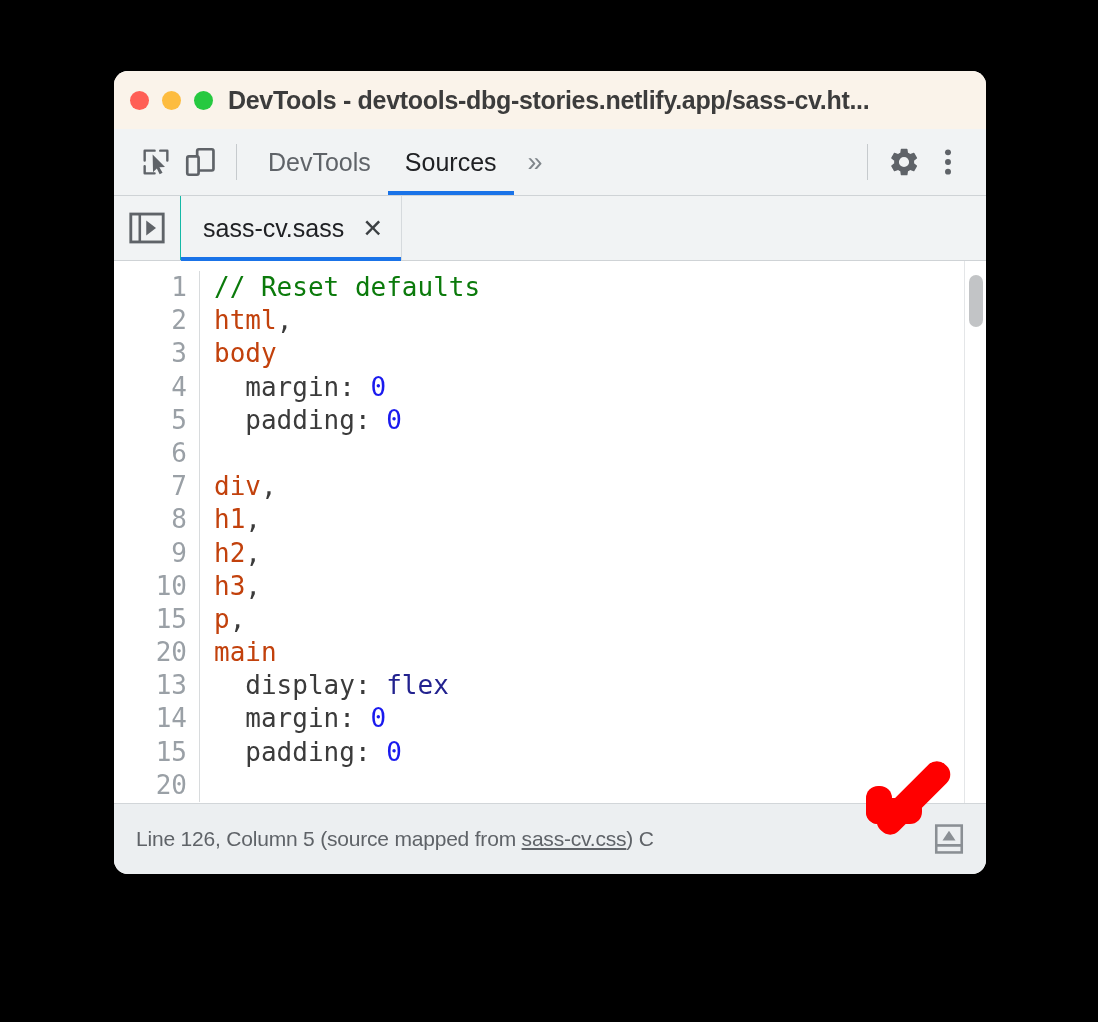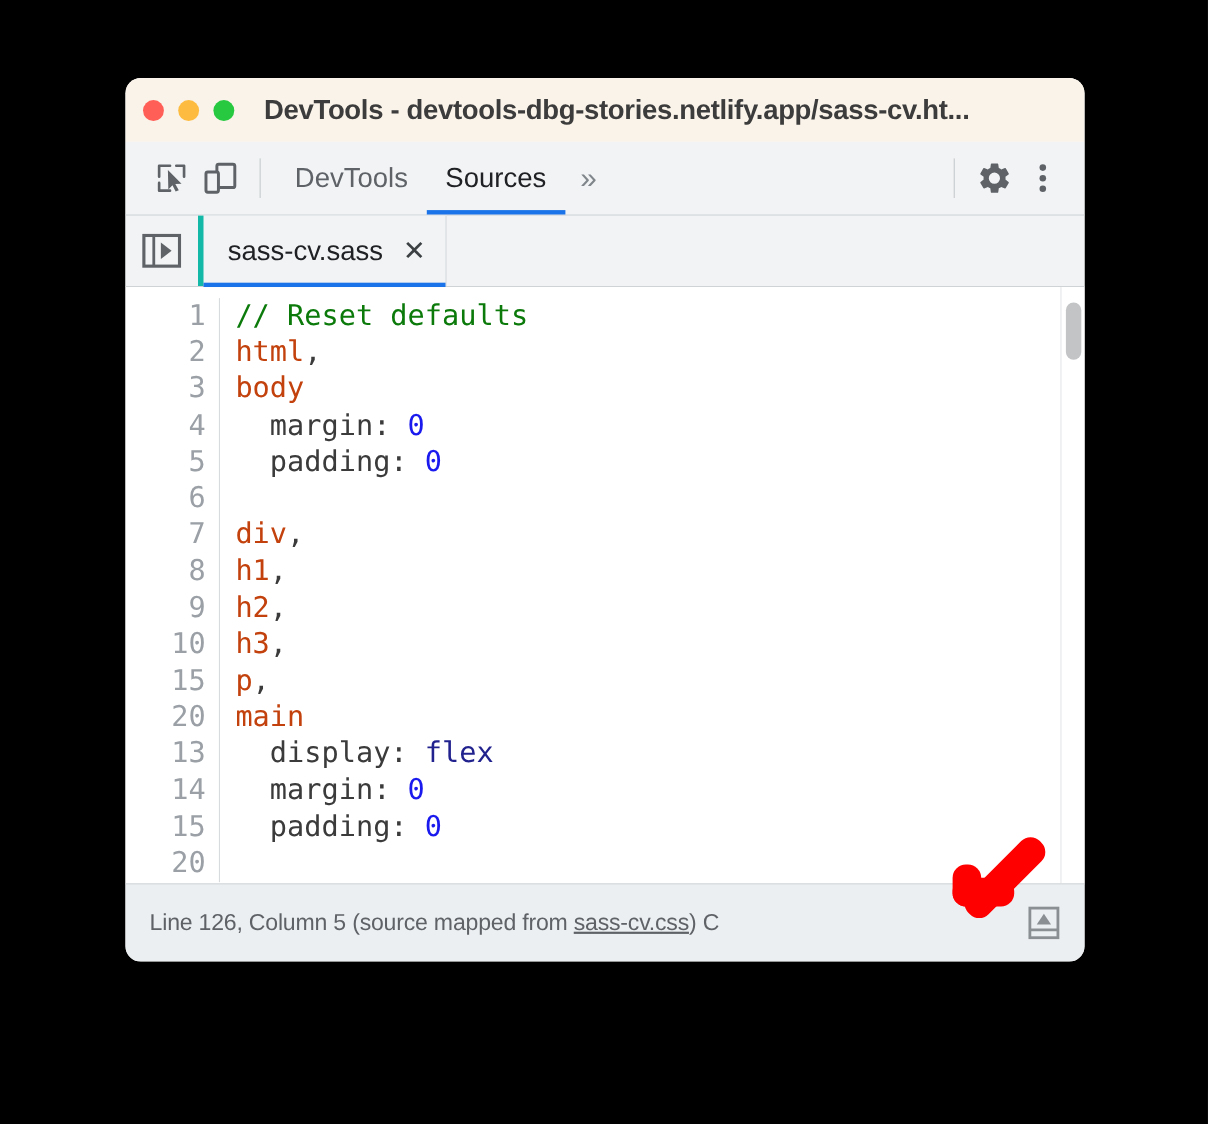--- a/index.html
+++ b/index.html
@@ -49,21 +49,21 @@
   .traffic {
     width: 19px; height: 19px;
     border-radius: 50%;
     margin-right: 13px;
     flex: none;
   }
   .traffic.red { background: #ff5f56; }
   .traffic.yellow { background: #fdbc40; }
   .traffic.green { background: #26c940; }
   #window-title {
-    margin-left: 14px;
+    margin-left: 2px;
     font-size: 25px;
     font-weight: bold;
     color: #3c3c3c;
     letter-spacing: -0.3px;
     white-space: nowrap;
     overflow: hidden;
   }
 
   
   #toolbar {
@@ -132,21 +132,21 @@
   #navigator-toggle {
     width: 66px;
     display: flex; align-items: center; justify-content: center;
     flex: none;
   }
   .file-tab {
     display: flex;
     align-items: center;
     padding: 0 18px 0 22px;
     position: relative;
-    border-left: 5px solid #14b8a6;
+    border-left: 1px solid #14b8a6;
     border-right: 1px solid #d6dadd;
     background: #f1f3f4;
   }
   .file-tab.active::after {
     content: "";
     position: absolute;
     left: 0; right: 0; bottom: -1px;
     height: 4px;
     background: #1a73e8;
   }

